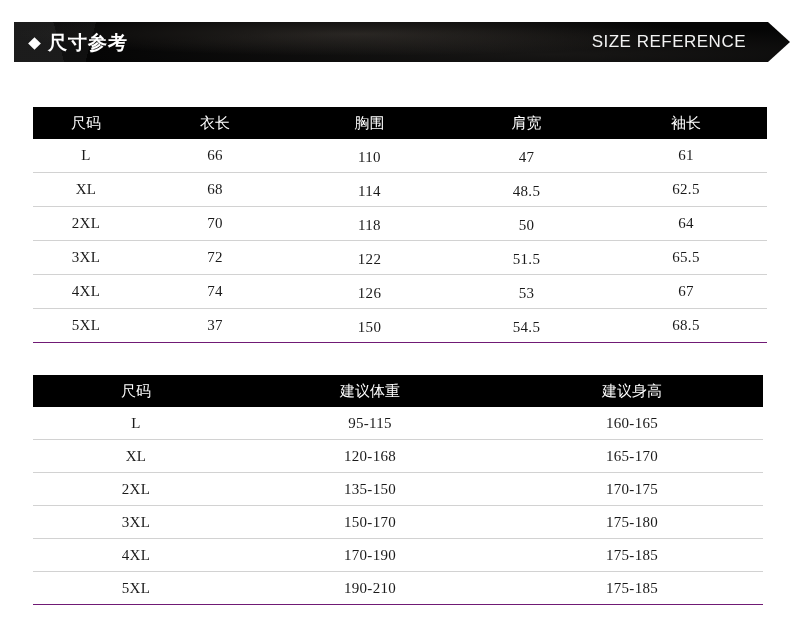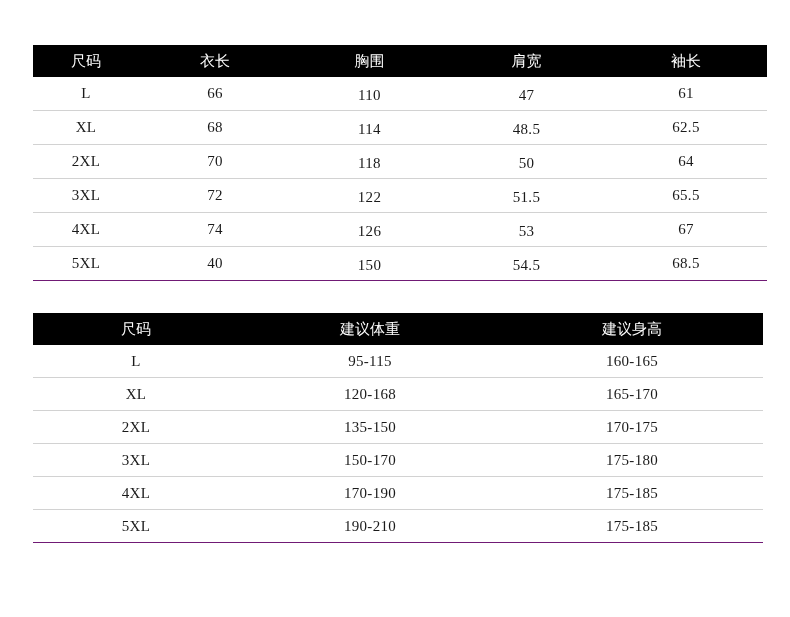--- a/index.html
+++ b/index.html
@@ -138,20 +138,29 @@
   .t2 thead th:nth-child(2) { width: 260px; font-family: Liberation Mono, monospace; }
   .t2 thead th:nth-child(3) { width: 260px; }
   .t2 tbody td { height: 30px; }
   .jit-dn { position: relative; top: 2px; }
 </style>
 </head>
 <body>
 
 <div class="page">
 
+  <div class="banner">
+    <div class="banner-texture"></div>
+    <div class="banner-left-white"></div>
+    <div class="banner-title">
+      <span class="diamond"></span><span>尺寸参考</span>
+    </div>
+    <div class="banner-sub">SIZE REFERENCE</div>
+    <div class="banner-right-white"></div>
+  </div>
 
   <div class="table-wrap">
     <table class="t1">
       <thead>
         <tr>
           <th>尺码</th>
           <th>衣长</th>
           <th>胸围</th>
           <th>肩宽</th>
           <th>袖长</th>
@@ -188,21 +197,21 @@
         </tr>
         <tr>
           <td>4XL</td>
           <td>74</td>
           <td class="jit-dn">126</td>
           <td class="jit-dn">53</td>
           <td>67</td>
         </tr>
         <tr>
           <td>5XL</td>
-          <td>40</td>
+          <td>37</td>
           <td class="jit-dn">150</td>
           <td class="jit-dn">54.5</td>
           <td>68.5</td>
         </tr>
       </tbody>
     </table>
   </div>
 
   <div class="table-wrap">
     <table class="t2">

